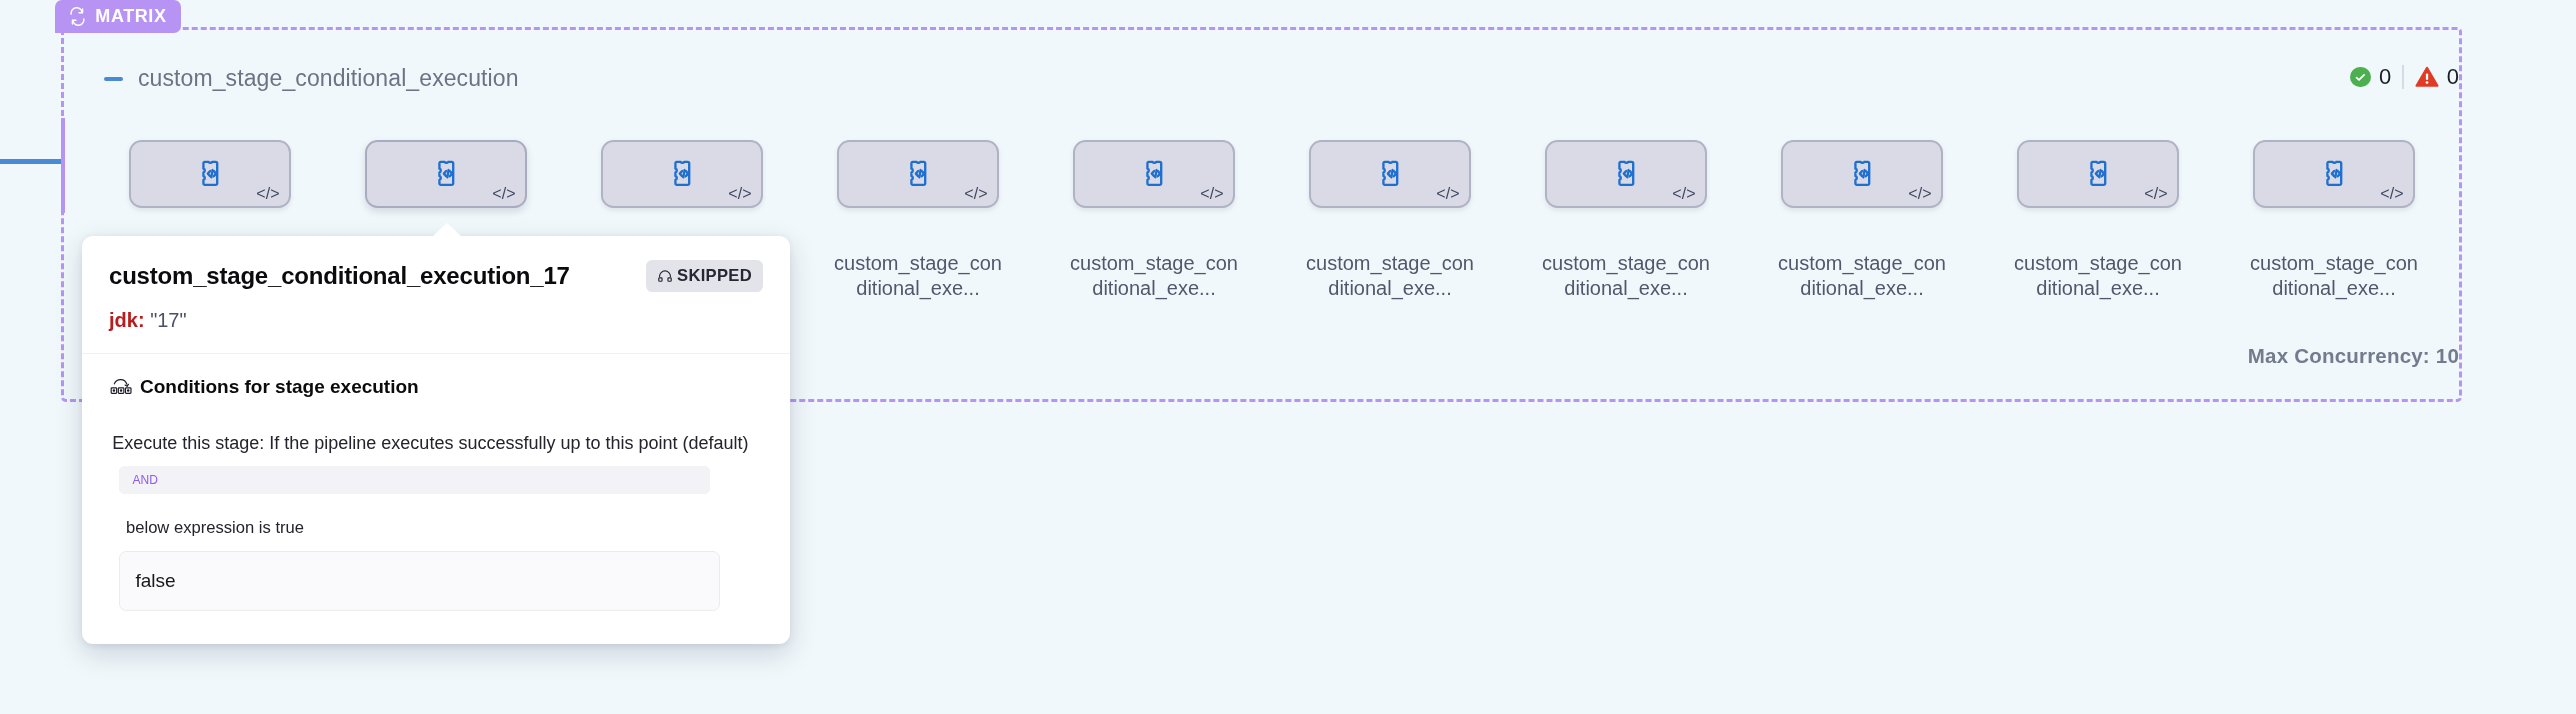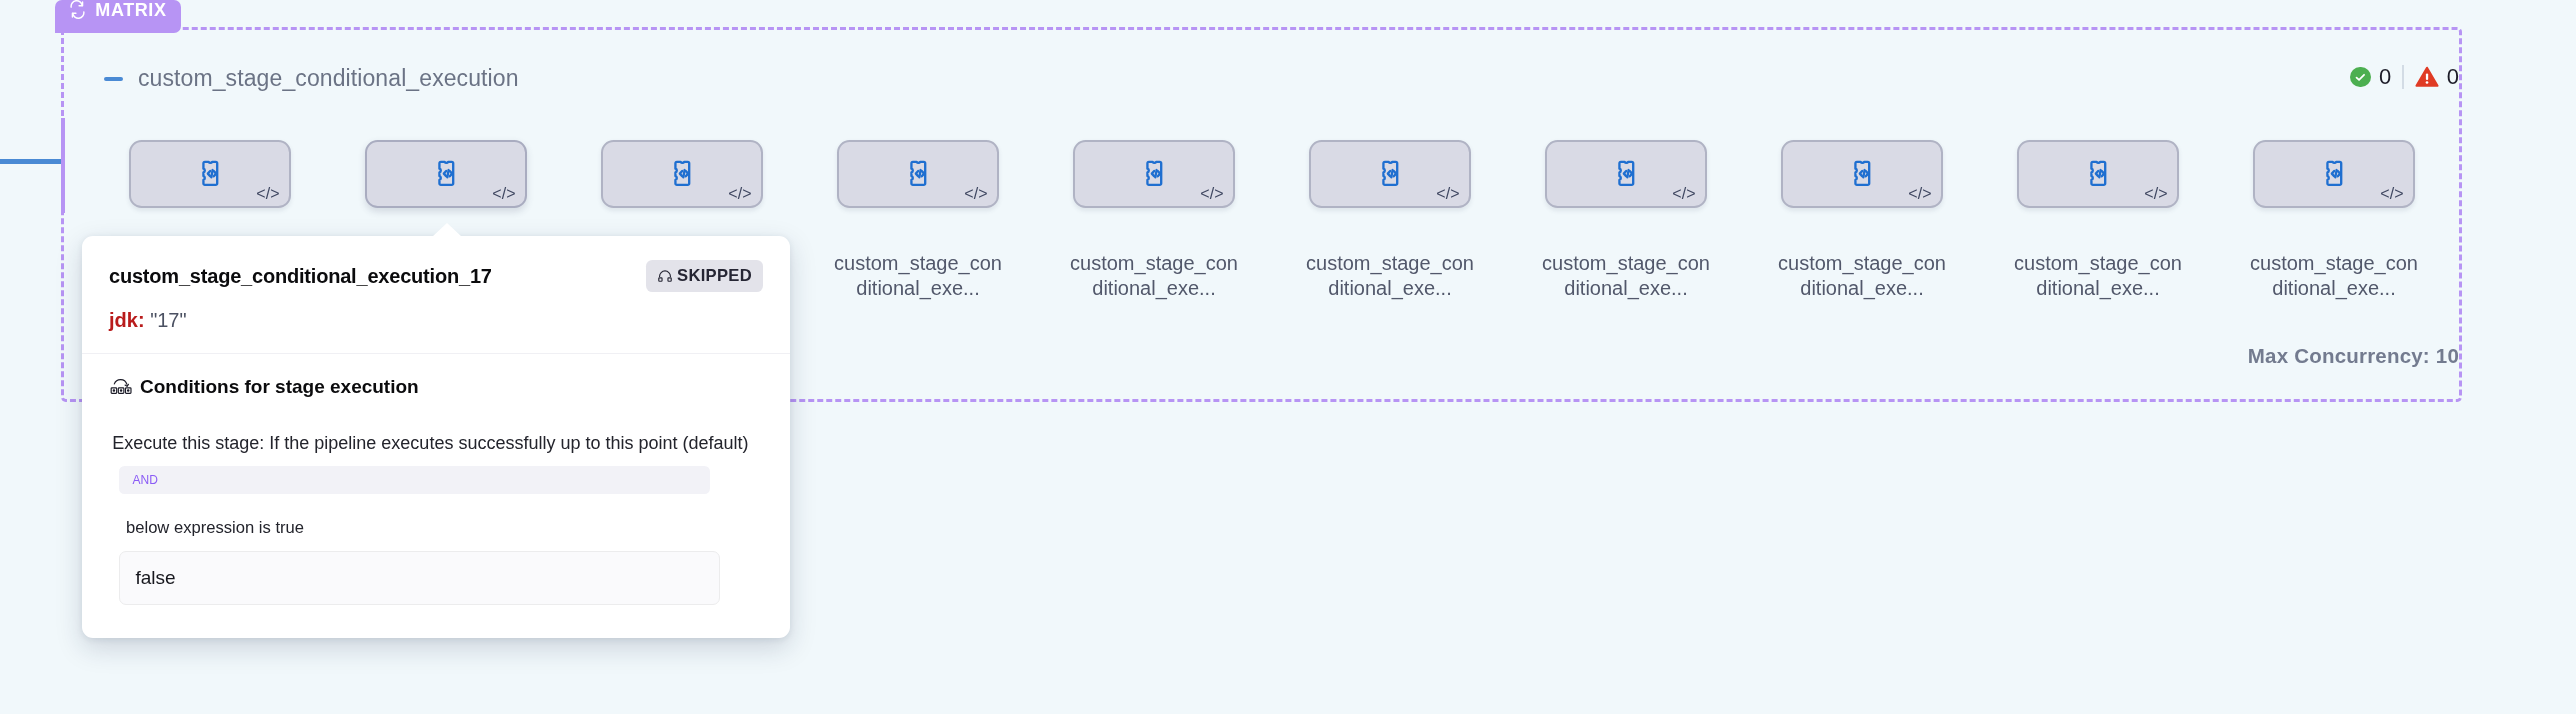--- a/index.html
+++ b/index.html
@@ -54,21 +54,21 @@
     background: #b794f4;
   }
 
   .matrix-badge {
     position: absolute;
     left: 55px;
     top: 0px;
     height: 33px;
     padding: 0 14px 0 12.6px;
     display: flex;
-    align-items: flex-start;
+    align-items: center;
     gap: 8.7px;
     background: #b794f4;
     border-radius: 7px 7px 7px 0;
     color: #ffffff;
     font-size: 18px;
     font-weight: 700;
     letter-spacing: 0.6px;
     z-index: 6;
   }
   .matrix-badge .m-icon { display: flex; align-items: center; }
@@ -214,21 +214,21 @@
     padding: 24px 27px 20.5px 27px;
     border-bottom: 1.6px solid #f0f0f4;
   }
   .pop-head-top {
     display: flex;
     align-items: center;
     justify-content: space-between;
     gap: 16px;
   }
   .pop-title {
-    font-size: 20px;
+    font-size: 24px;
     font-weight: 700;
     color: #0b0b0d;
     letter-spacing: -0.2px;
   }
   .pop-status-badge {
     display: flex;
     align-items: center;
     gap: 4px;
     background: #e3e3ea;
     color: #262634;
@@ -281,21 +281,21 @@
   .cond-sub2 {
     margin-top: 24px;
     margin-left: 17px;
     font-size: 16.6px;
     color: #23242c;
   }
   .cond-box {
     margin-top: 12.6px;
     margin-left: 9.5px;
     width: 601px;
-    height: 54px;
+    height: 60px;
     box-sizing: border-box;
     background: #fafafc;
     border: 1.6px solid #ececed;
     border-radius: 7px;
     display: flex;
     align-items: center;
     padding-left: 16px;
     font-size: 19px;
     color: #16171d;
   }

